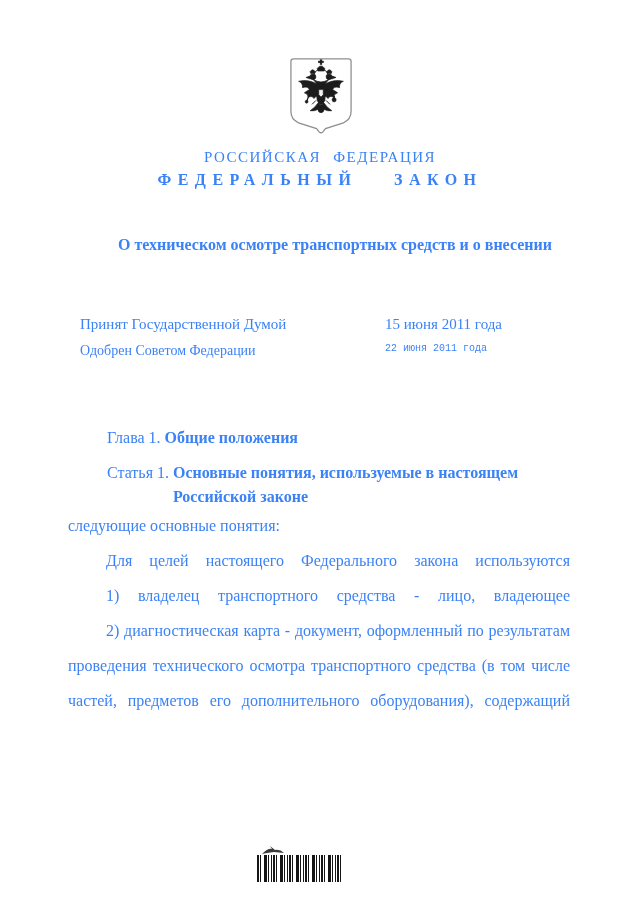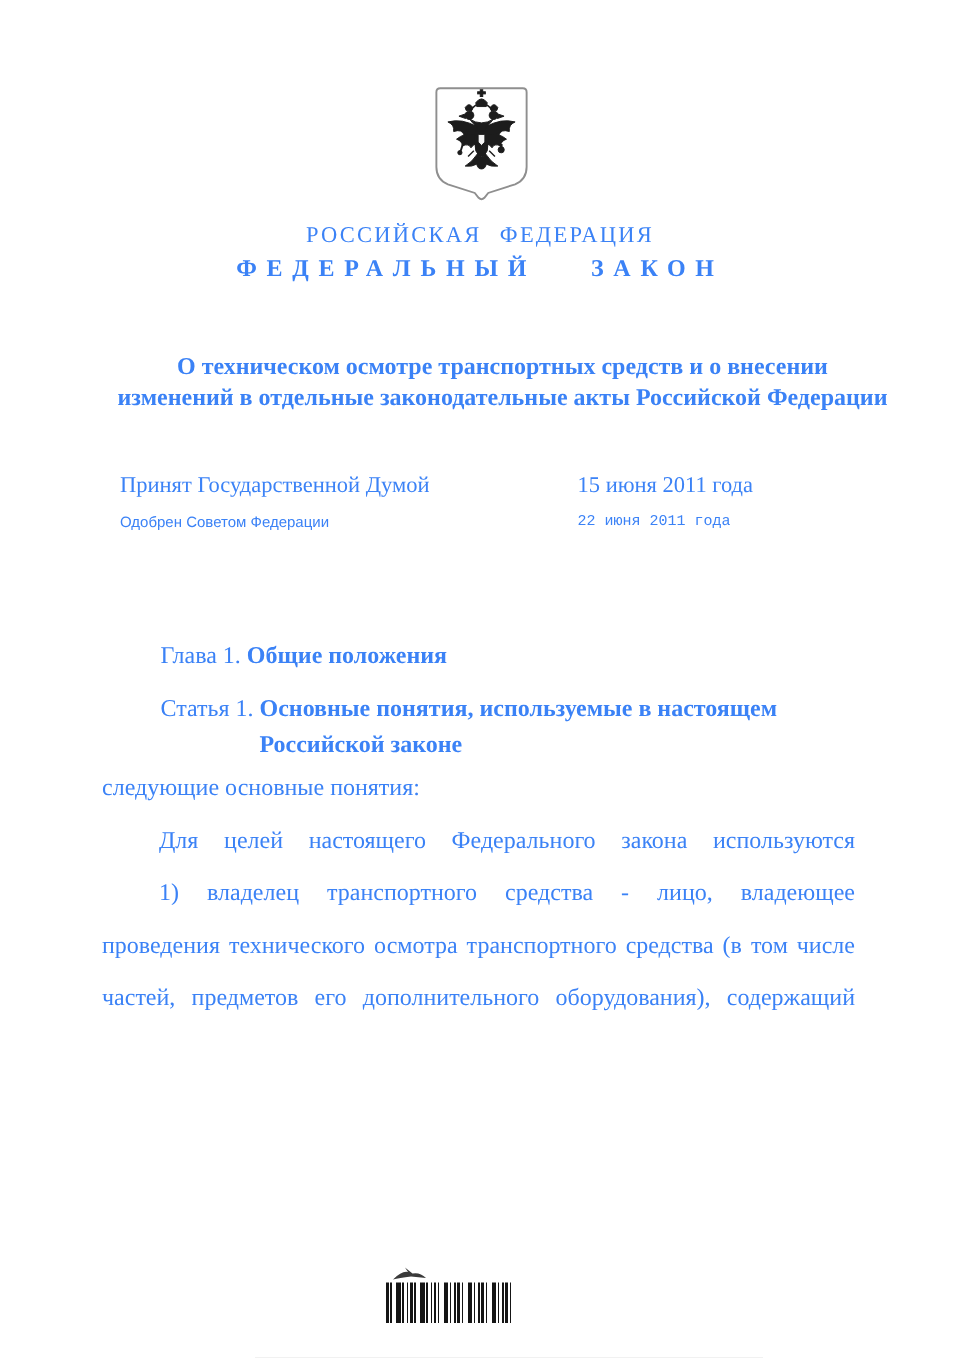--- a/index.html
+++ b/index.html
@@ -55,22 +55,22 @@
     font-size: 16px;
     font-weight: bold;
     line-height: 21px;
     margin-left: 26px;
   }
 
   
   .adoption-row-1 { left: 80px; top: 316px; font-size: 15px; text-align: right; }
   .adoption-row-2 {
     left: 80px; top: 343px;
-    font-size: 10px;
-    font-family: Liberation Sans, sans-serif;
+    font-size: 14px;
+    font-family: Liberation Serif, serif;
   }
   .adoption-date-1 { left: 385px; top: 316px; font-size: 15px; }
   .adoption-date-2 {
     left: 385px; top: 343px;
     font-size: 10px;
     font-family: "Liberation Mono", "DejaVu Sans Mono", monospace;
   }
 
   
   .chapter-heading {
@@ -161,21 +161,20 @@
         <path d="M58,67 L64,73" stroke-width="1.5" fill="none"></path>
       </g>
     </svg>
   </div>
 
   <div class="abs country-line">РОССИЙСКАЯ ФЕДЕРАЦИЯ</div>
   <div class="abs law-type">ФЕДЕРАЛЬНЫЙ ЗАКОН</div>
 
   <div class="abs doc-title">
     <span>О техническом осмотре транспортных средств и о внесении</span><br>
-    <span>изменений в отдельные законодательные акты Российской Федерации</span>
   </div>
 
   <div class="abs adoption-row-1">Принят Государственной Думой</div>
   <div class="abs adoption-date-1">15 июня 2011 года</div>
   <div class="abs adoption-row-2">Одобрен Советом Федерации</div>
   <div class="abs adoption-date-2">22 июня 2011 года</div>
 
   <div class="abs chapter-heading">
     <span>Глава 1.</span>
     <span class="bold">Общие положения</span>
@@ -186,20 +185,21 @@
     <span class="head-title">
       <span>Основные понятия, используемые в настоящем</span><br>
       <span>Российской законе</span>
     </span>
   </div>
 
   <div class="abs body-text">
     <div class="tline plain">следующие основные понятия:</div>
     <div class="tline stretch indent">Для целей настоящего Федерального закона используются</div>
     <div class="tline stretch indent">1) владелец транспортного средства - лицо, владеющее</div>
+    <div class="tline stretch indent">2) диагностическая карта - документ, оформленный по результатам</div>
     <div class="tline stretch">проведения технического осмотра транспортного средства (в том числе его</div>
     <div class="tline stretch">частей, предметов его дополнительного оборудования), содержащий</div>
   </div>
 
   <div class="abs smudge">
     <svg viewBox="0 0 26 12" width="26" height="12" aria-hidden="true">
       <path d="M2,9 Q8,3 12,4 L10,1 L15,5 Q20,4 24,8 L14,7 Q6,8 2,9 Z" fill="#3a3a3a"></path>
     </svg>
   </div>
   <div class="abs barcode-bars"></div>

